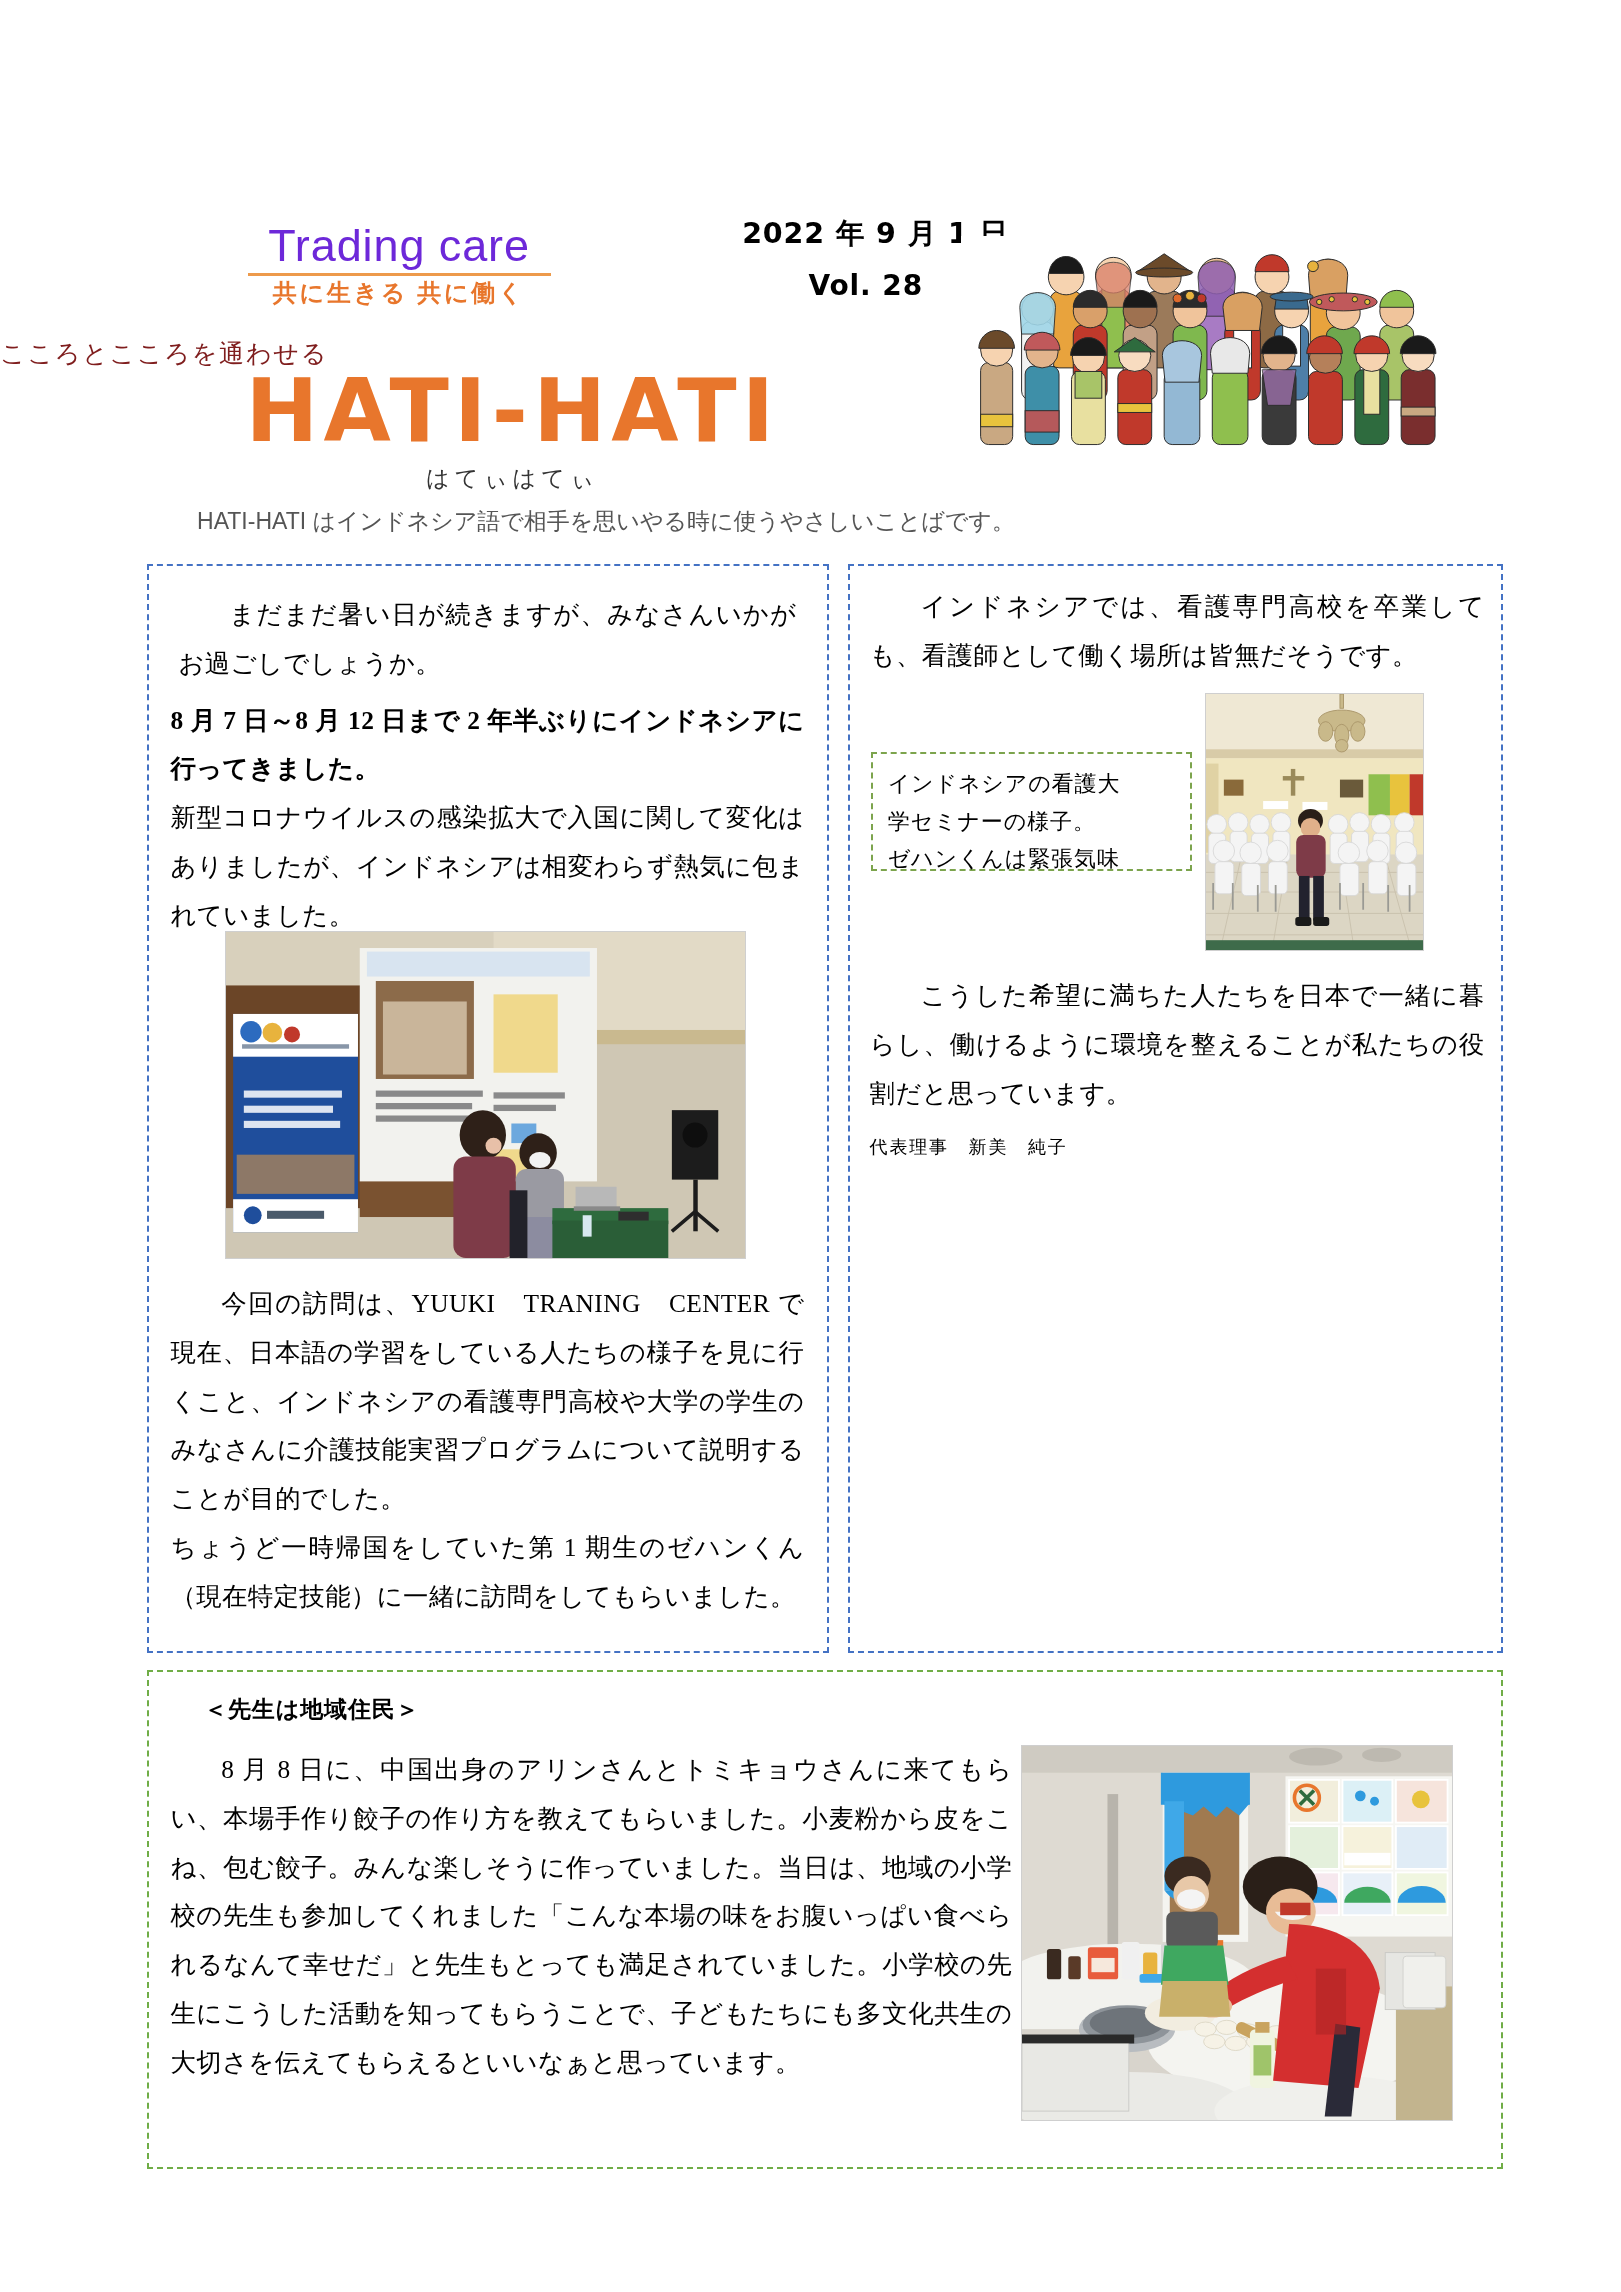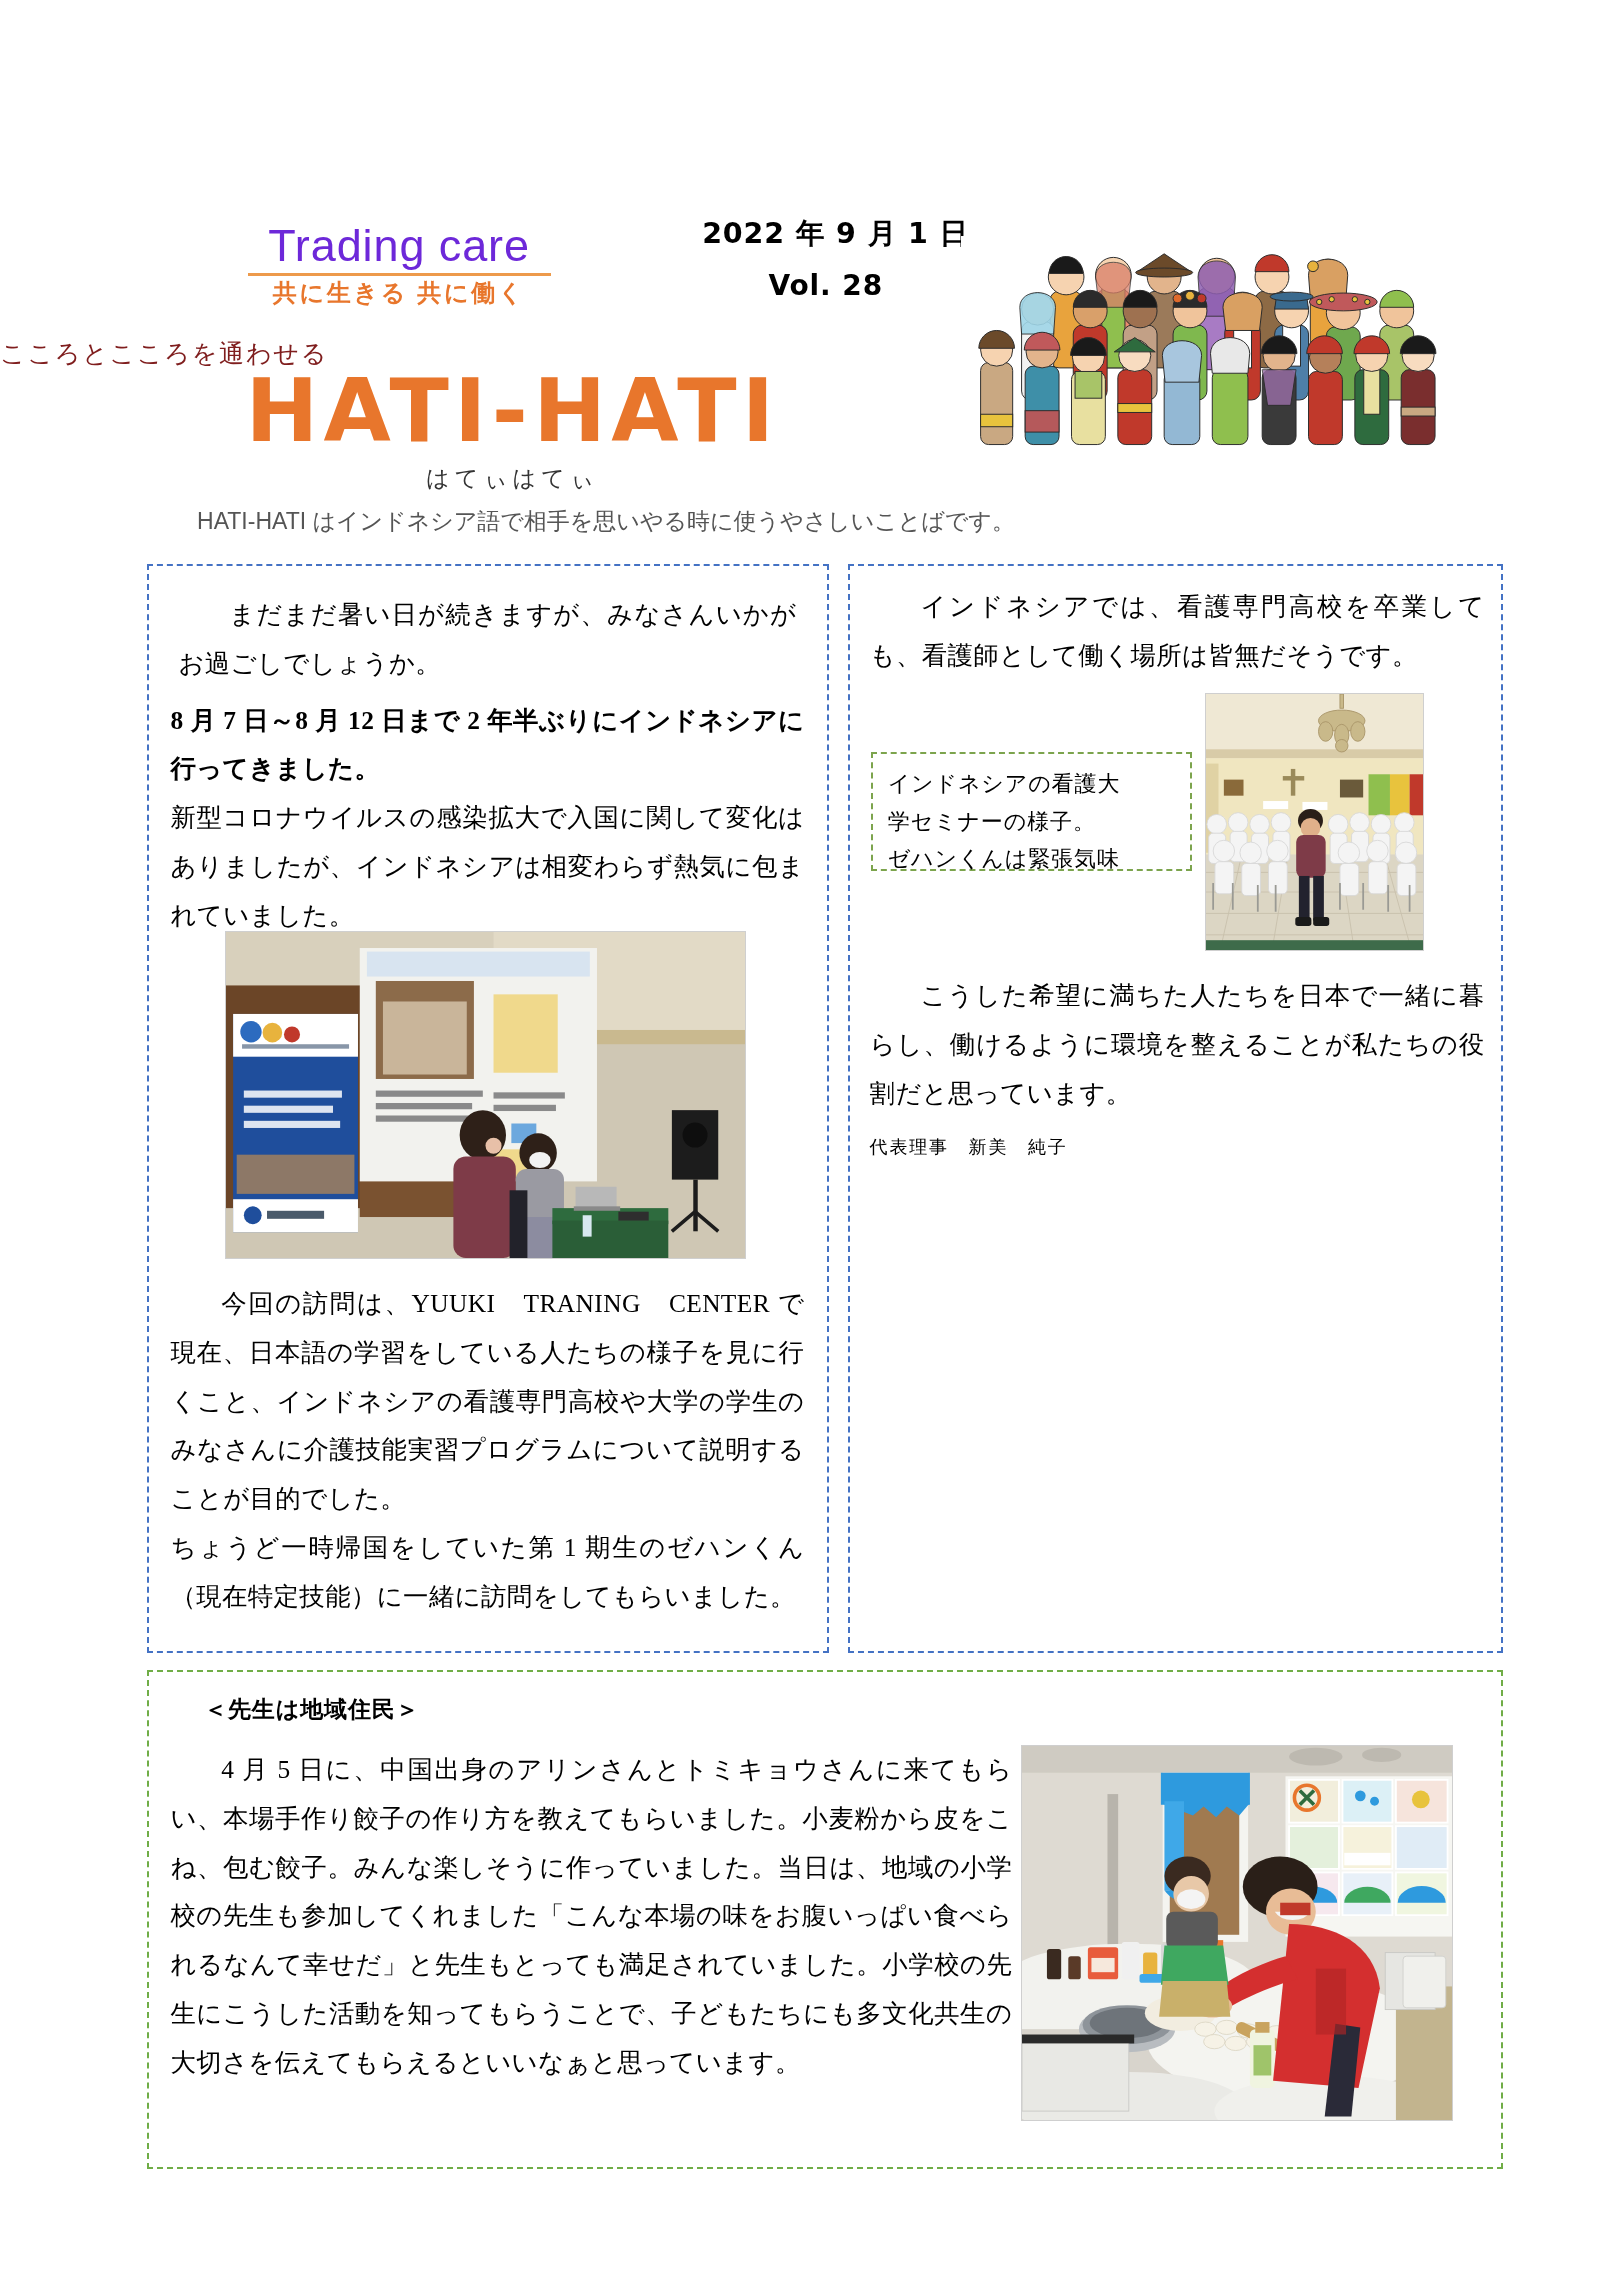--- a/index.html
+++ b/index.html
@@ -48,21 +48,21 @@
     font-family: "Liberation Sans", "DejaVu Sans", sans-serif;
     font-size: 24px;
     color: #E8762C;
     font-weight: bold;
     letter-spacing: 2.7px;
     line-height: 1.1;
   }
 
   .date-block {
     position: absolute;
-    left: 675px;
+    left: 715px;
     top: 217px;
     width: 321px;
     text-align: center;
     font-family: "DejaVu Sans", sans-serif;
     font-weight: bold;
     color: #000;
   }
   .date-line {
     font-size: 28.5px;
     letter-spacing: 0.9px;
@@ -585,21 +585,21 @@
     <p class="body-text indent" style="margin:0;">こうした希望に満ちた人たちを日本で一緒に暮らし、働けるように環境を整えることが私たちの役割だと思っています。</p>
     <div class="signature body-text">代表理事　新美　純子</div>
   </div>
 </div>
 
 <div class="bottom-box">
 
   <div class="bb-heading">＜先生は地域住民＞</div>
 
   <div class="bb-text">
-    <p class="body-text indent" style="margin:0;">4 月 5 日に、中国出身のアリンさんとトミキョウさんに来てもらい、本場手作り餃子の作り方を教えてもらいました。小麦粉から皮をこね、包む餃子。みんな楽しそうに作っていました。当日は、地域の小学校の先生も参加してくれました「こんな本場の味をお腹いっぱい食べられるなんて幸せだ」と先生もとっても満足されていました。小学校の先生にこうした活動を知ってもらうことで、子どもたちにも多文化共生の大切さを伝えてもらえるといいなぁと思っています。</p>
+    <p class="body-text indent" style="margin:0;">8 月 8 日に、中国出身のアリンさんとトミキョウさんに来てもらい、本場手作り餃子の作り方を教えてもらいました。小麦粉から皮をこね、包む餃子。みんな楽しそうに作っていました。当日は、地域の小学校の先生も参加してくれました「こんな本場の味をお腹いっぱい食べられるなんて幸せだ」と先生もとっても満足されていました。小学校の先生にこうした活動を知ってもらうことで、子どもたちにも多文化共生の大切さを伝えてもらえるといいなぁと思っています。</p>
   </div>
 
   <div class="photo-gyoza">
     <svg class="ph" viewBox="0 0 483 420" preserveAspectRatio="none">
       <rect width="483" height="420" fill="#D8D4CC"></rect>
       <rect x="0" y="0" width="483" height="34" fill="#CFCBC2"></rect>
       <ellipse cx="330" cy="12" rx="30" ry="10" fill="#BDB9B0"></ellipse>
       <ellipse cx="404" cy="10" rx="22" ry="8" fill="#BDB9B0"></ellipse>
 
       <rect x="0" y="30" width="483" height="260" fill="#DEDAD2"></rect>

